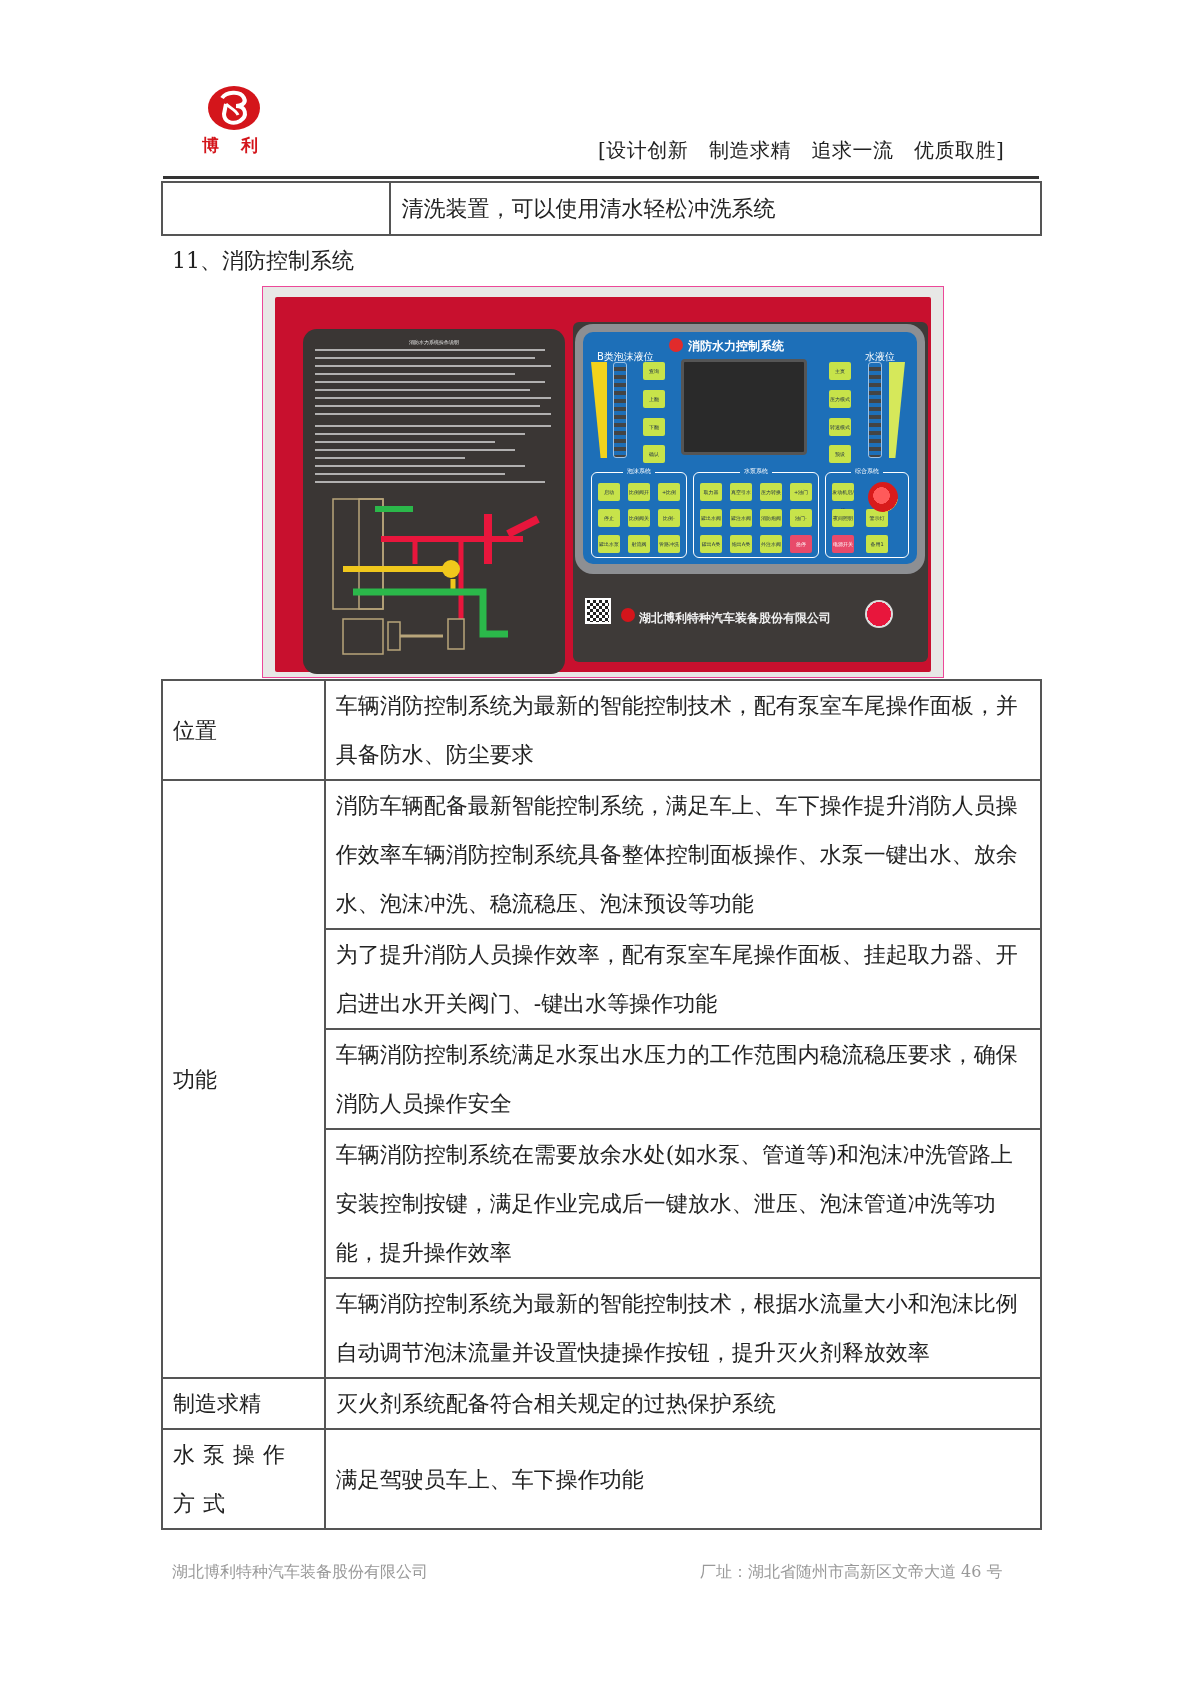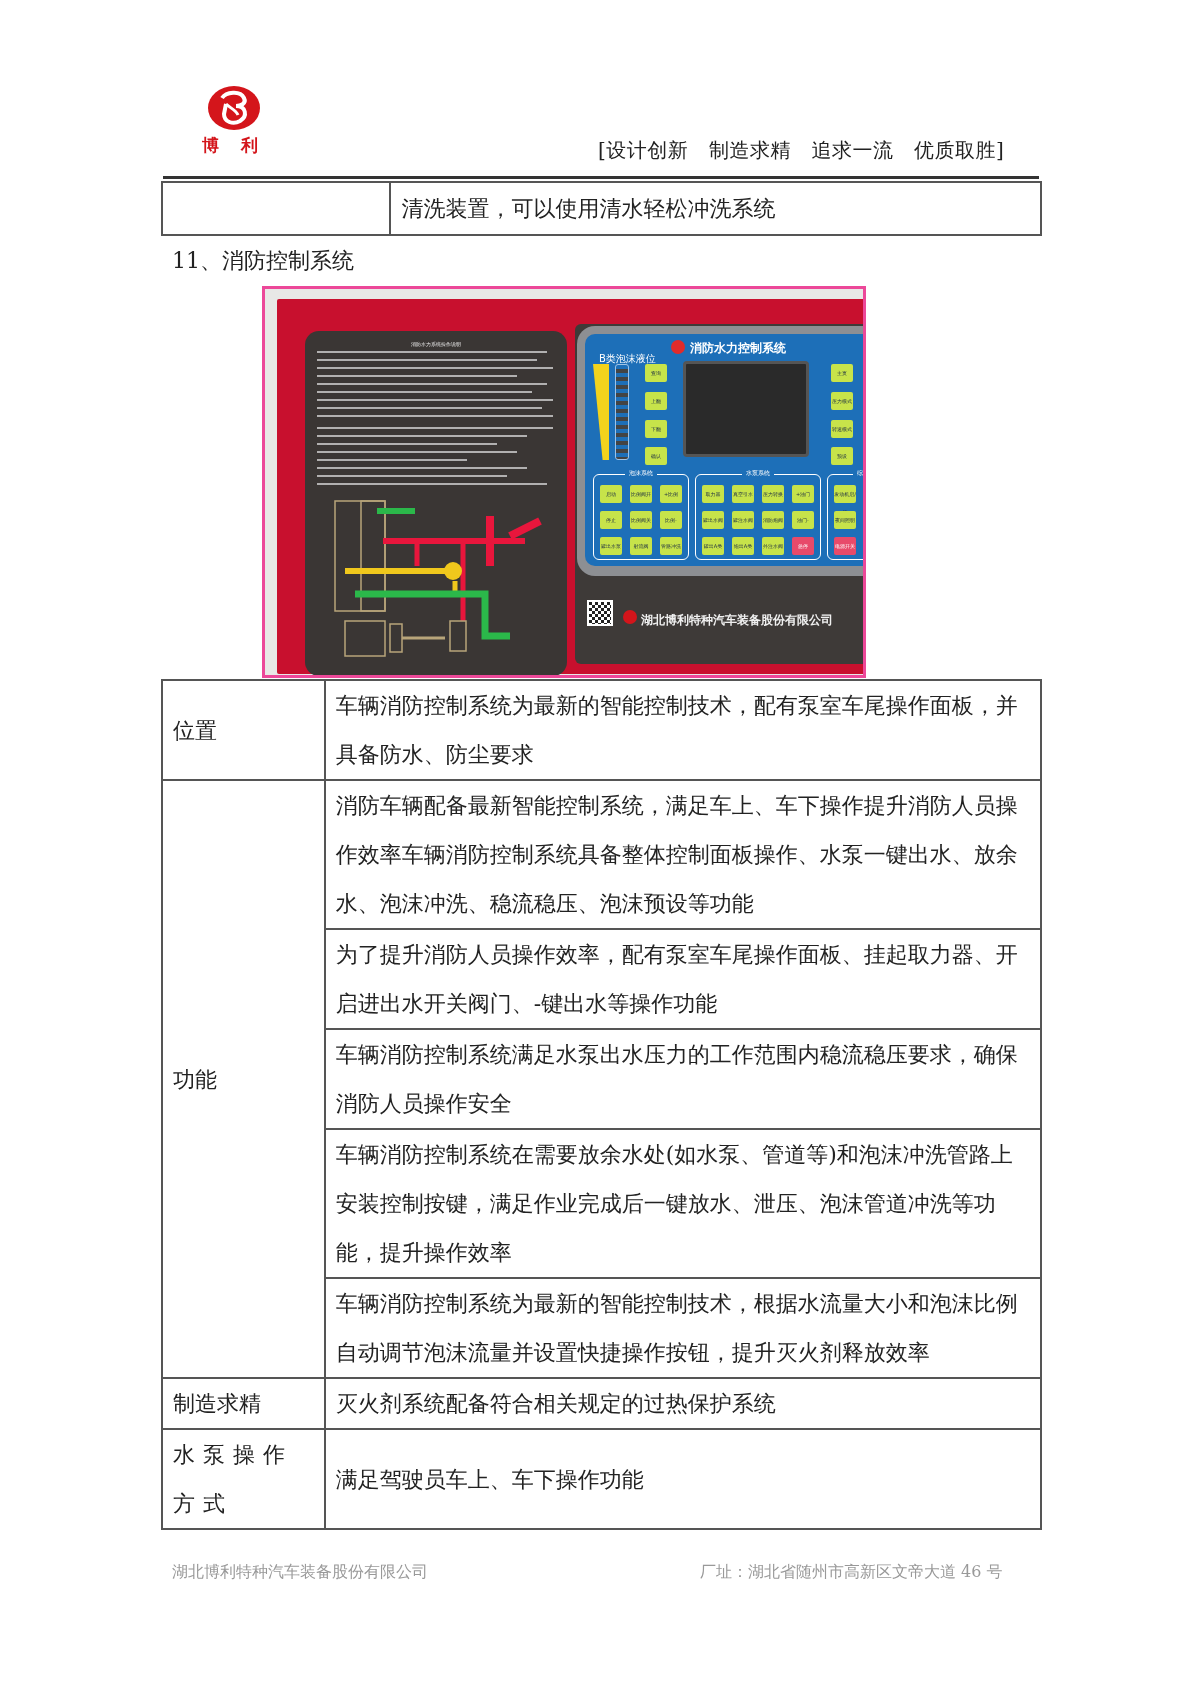--- a/index.html
+++ b/index.html
@@ -19,21 +19,21 @@
   table.doc td.label { width: 163px; }
   table.doc td.content { width: 716px; }
 
   #tbl-top { left: 161px; top: 181px; width: 881px; }
   #tbl-top td { height: 53px; line-height: 48px; }
   #tbl-top td.label { width: 229px; }
   #tbl-top td.content { width: 652px; }
 
   .section-title { position: absolute; left: 172px; top: 246px; font-size: 22px; }
 
-  .photo { position: absolute; left: 262px; top: 286px; width: 604px; height: 392px; background: #e8e8e6; border: 3px solid #ec4899; overflow: hidden; }
+  .photo { position: absolute; left: 262px; top: 286px; width: 682px; height: 392px; background: #e8e8e6; border: 1px solid #ec4899; overflow: hidden; }
   .frame-red { position: absolute; left: 12px; top: 10px; width: 656px; height: 375px; background: #c8102e; border-radius: 2px; }
   .instr-board { position: absolute; left: 28px; top: 32px; width: 262px; height: 345px; background: #3a3634; border-radius: 14px; }
   .instr-title { position: absolute; top: 10px; left: 0; width: 100%; text-align: center; color: #eee; font-size: 5px; font-family: "DejaVu Sans", sans-serif; }
   .instr-line { position: absolute; left: 12px; height: 2px; background: #cfcfcf; opacity: 0.8; }
 
   .ctrl-wrap { position: absolute; left: 298px; top: 25px; width: 355px; height: 340px; background: #3e3a38; border-radius: 6px; }
   .ctrl-bezel { position: absolute; left: 2px; top: 2px; width: 350px; height: 250px; background: #8d8f93; border-radius: 18px; }
   .ctrl-panel { position: absolute; left: 8px; top: 8px; width: 334px; height: 232px; background: #1d6fb8; border-radius: 10px; }
   .ctrl-title { position: absolute; left: 105px; top: 6px; color: #fff; font-size: 12px; font-weight: bold; font-family: "DejaVu Sans", sans-serif; }
   .ctrl-title-icon { position: absolute; left: 86px; top: 6px; width: 14px; height: 14px; border-radius: 50%; background: #e12b2b; }

